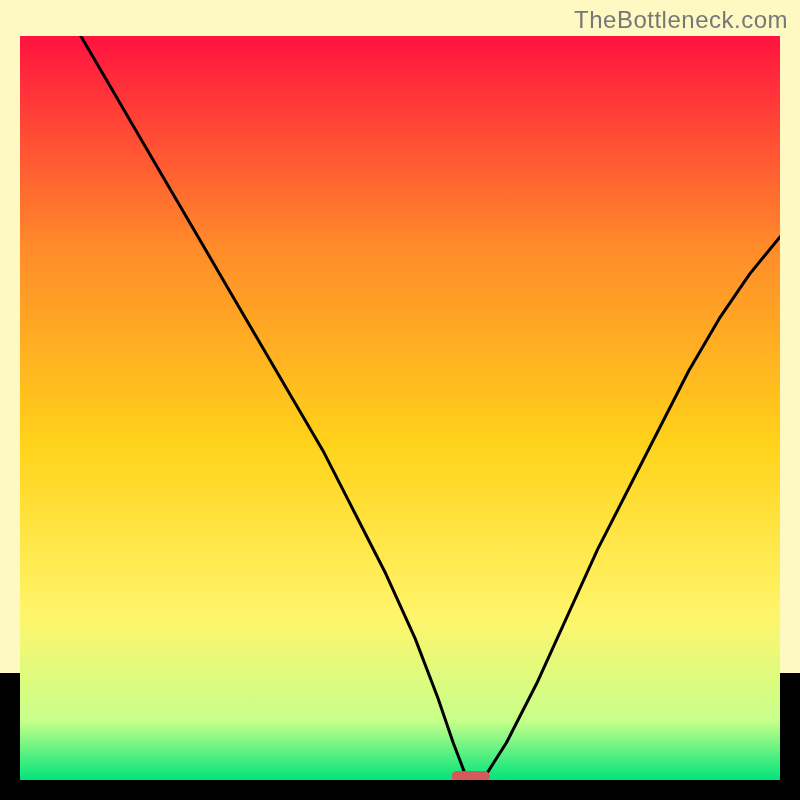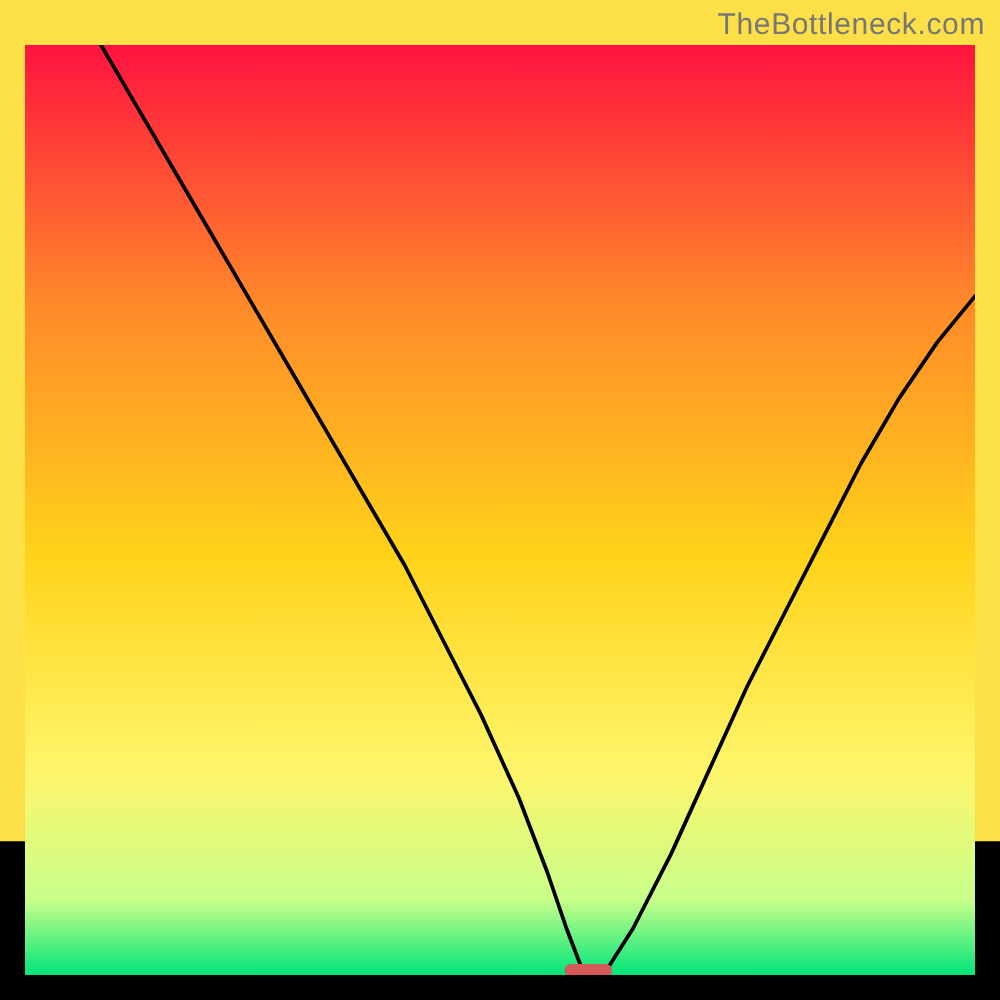--- a/index.html
+++ b/index.html
@@ -8,21 +8,21 @@
     width: 800px;
     height: 800px;
     background: #000;
     font-family: Arial, Helvetica, sans-serif;
     overflow: hidden;
   }
   .stage {
     position: relative;
     width: 800px;
     height: 673px;
-    background: #fde047;
+    background: #fef9c3;
   }
   .watermark {
     position: absolute;
     top: 6px;
     right: 12px;
     color: #777;
     font-size: 24px;
     letter-spacing: 0.5px;
     user-select: none;
   }

